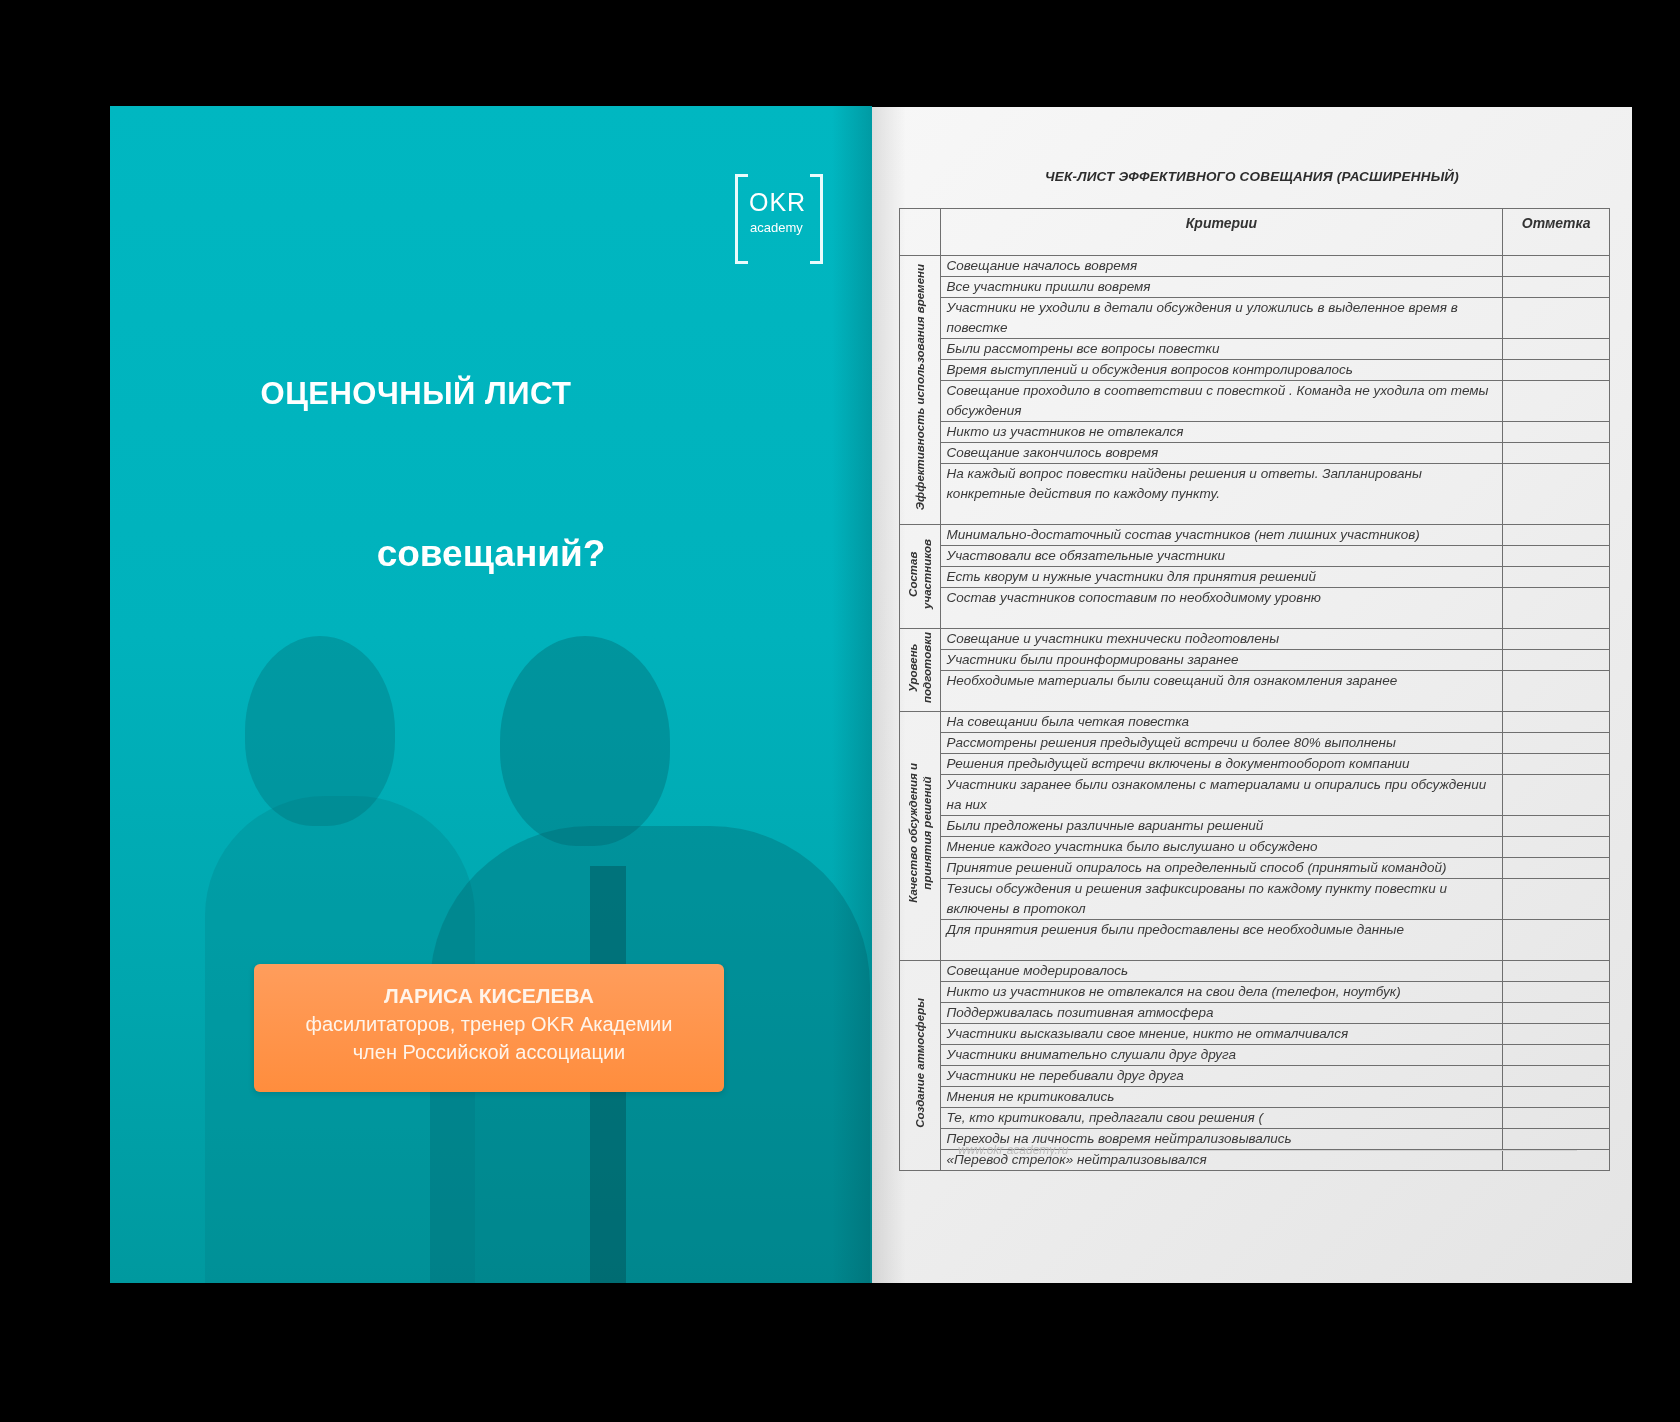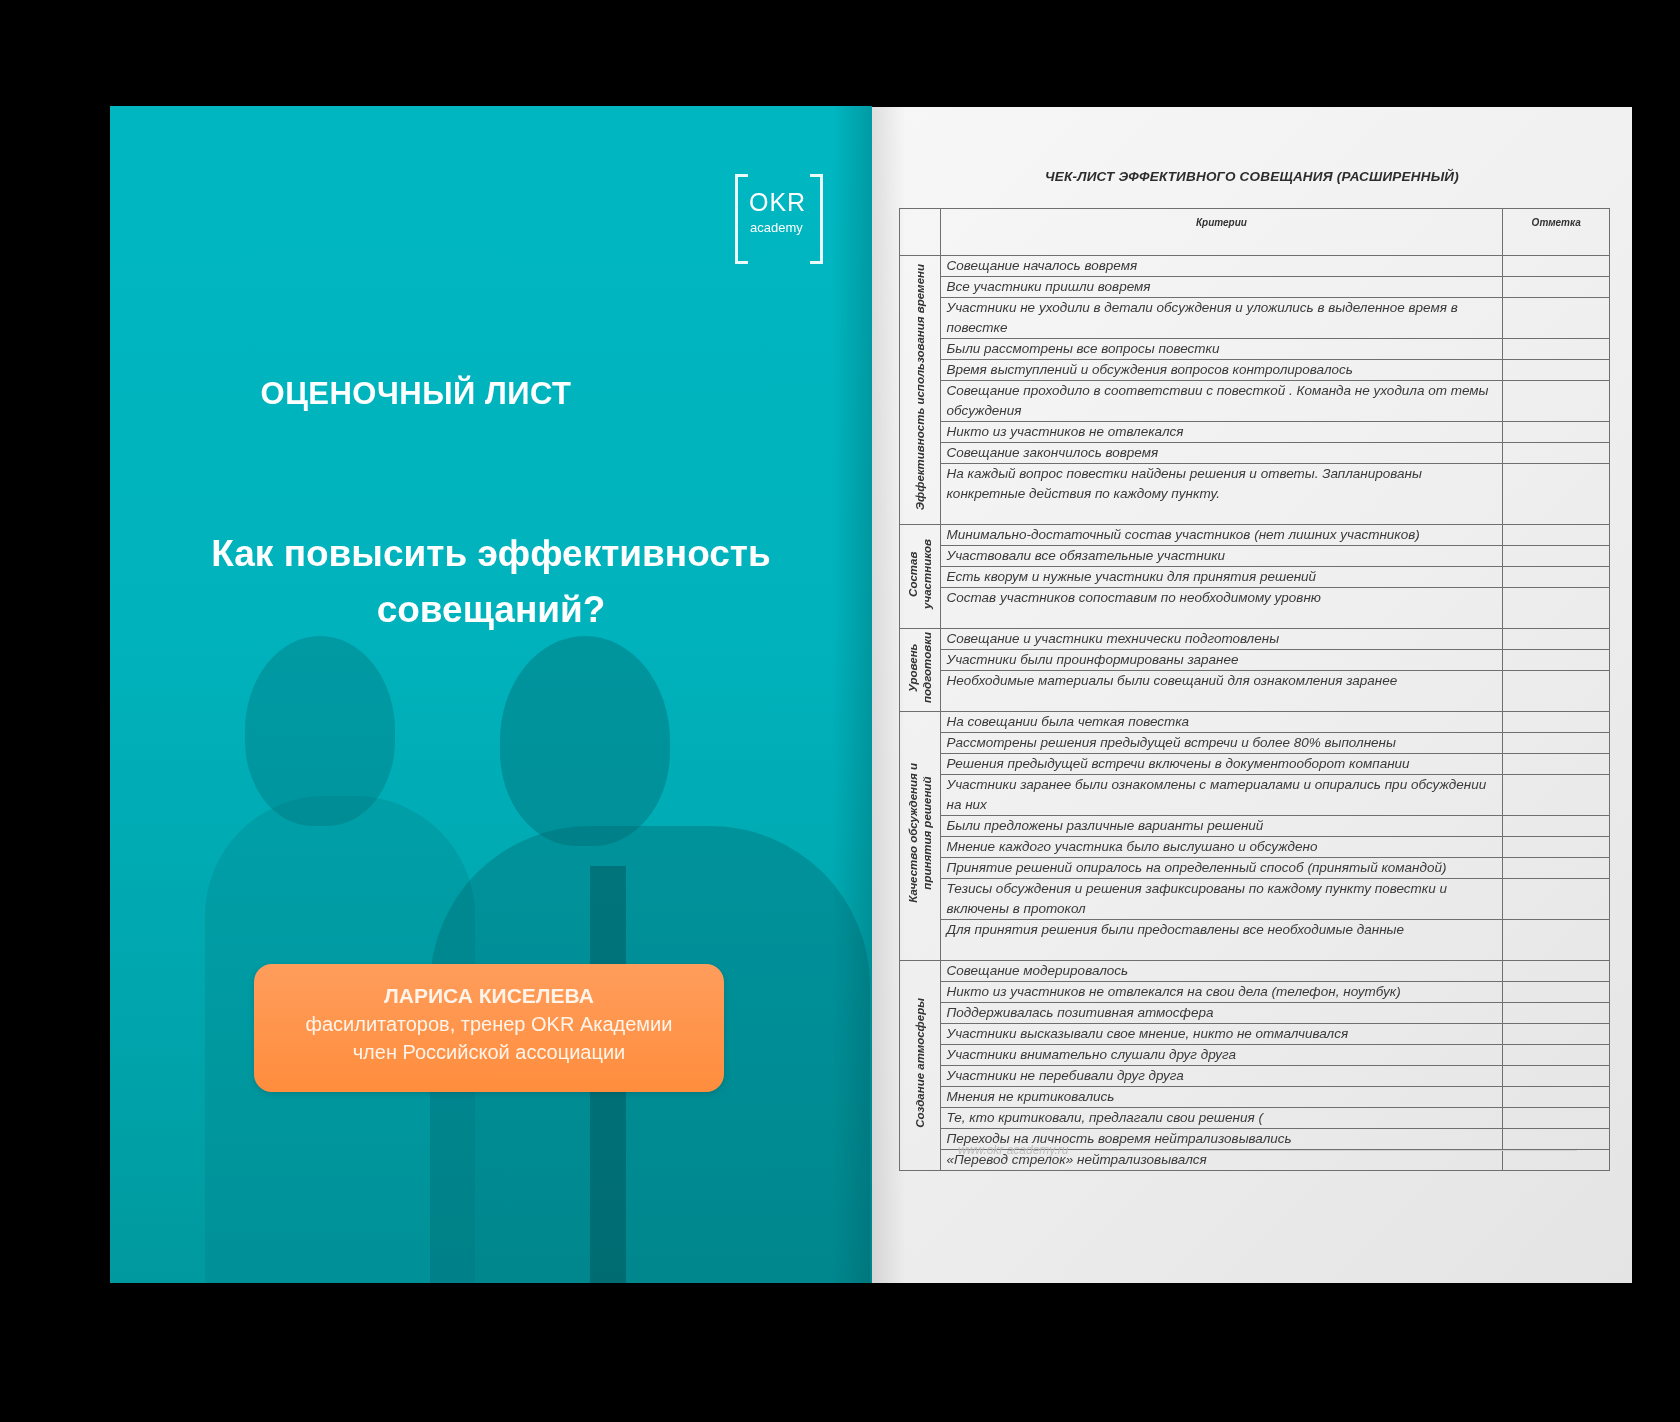--- a/index.html
+++ b/index.html
@@ -44,21 +44,21 @@
     position: absolute; left: 0; top: 270px; width: 612px; text-align: center;
     color: #ffffff; font-weight: bold; font-size: 31px; letter-spacing: 0.5px;
   }
   .cover-title {
     position: absolute; left: 0; top: 420px; width: 762px; text-align: center;
     color: #ffffff; font-weight: bold; font-size: 37px; line-height: 56px;
   }
   .author-card {
     position: absolute; left: 144px; top: 858px; width: 470px; height: 128px;
     background: linear-gradient(180deg, #ff9d5c 0%, #ff8d3d 100%);
-    border-radius: 18px; text-align: center; color: #fff4ea;
+    border-radius: 6px; text-align: center; color: #fff4ea;
     box-shadow: 0 2px 6px rgba(0,0,0,0.15);
   }
   .author-card .name { margin-top: 18px; font-weight: bold; font-size: 21px; line-height: 28px; }
   .author-card .role { font-size: 20px; line-height: 28px; }
 
   
   .right-page {
     position: absolute; left: 872px; top: 107px; width: 760px; height: 1176px;
     background: linear-gradient(135deg, #f7f7f7 0%, #efefef 50%, #e4e4e4 100%);
     font-style: italic;
@@ -74,21 +74,21 @@
   .checklist {
     position: absolute; left: 27px; top: 101px;
     border-collapse: collapse; table-layout: fixed; width: 711px;
     font-size: 13.5px; color: #3a3a3a;
   }
   .checklist td, .checklist th {
     border: 1.3px solid #6f6f6f; padding: 0 6px; vertical-align: top;
     line-height: 20px;
   }
   .checklist th {
-    font-weight: bold; font-size: 10px; color: #333; height: 42px; padding-top: 4px; text-align: center;
+    font-weight: bold; font-size: 14px; color: #333; height: 42px; padding-top: 4px; text-align: center;
   }
   .col-cat { width: 38px; }
   .col-crit { width: 528px; }
   .col-mark { width: 100px; }
   .checklist td.cat {
     padding: 0; vertical-align: middle; text-align: center; position: relative;
   }
   .cat-label {
     display: inline-block; writing-mode: vertical-rl; transform: rotate(180deg);
     font-weight: bold; font-size: 11.5px; line-height: 14px; color: #333; white-space: nowrap;
@@ -114,21 +114,20 @@
 
   <div class="logo">
     <div class="br-l"></div>
     <div class="br-r"></div>
     <div class="okr">OKR</div>
     <div class="acad">academy</div>
   </div>
 
   <div class="cover-label">ОЦЕНОЧНЫЙ ЛИСТ</div>
   <div class="cover-title">
-    <div>Как повысить эффективность</div>
     <div>совещаний?</div>
   </div>
 
   <div class="author-card">
     <div class="name">ЛАРИСА КИСЕЛЕВА</div>
     <div class="role">фасилитаторов, тренер OKR Академии</div>
     <div class="role">член Российской ассоциации</div>
   </div>
 </div>
 

